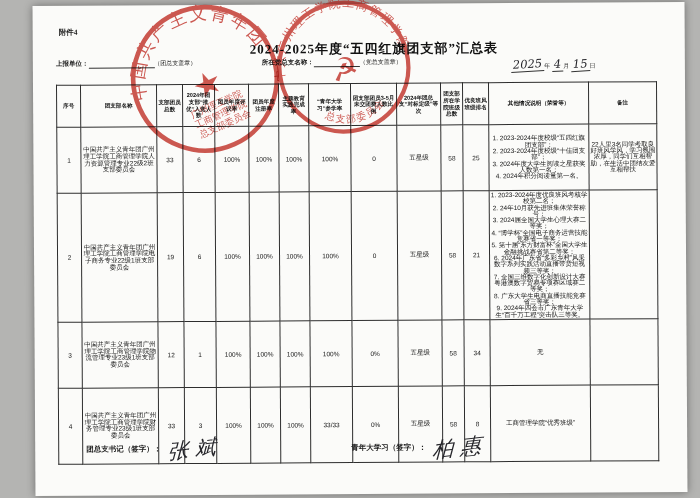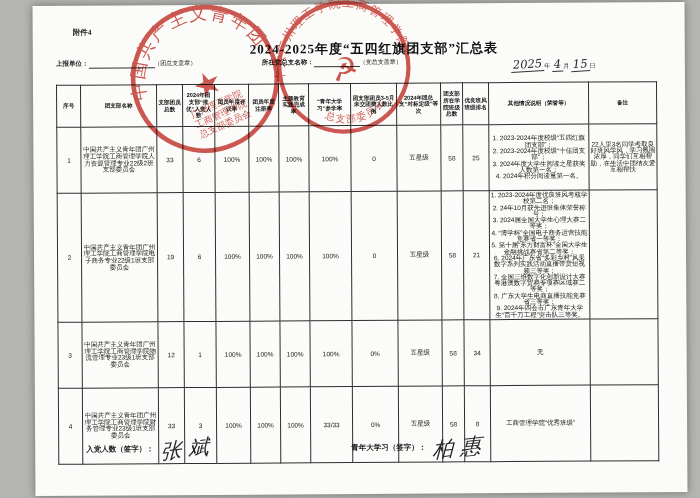--- a/index.html
+++ b/index.html
@@ -3,21 +3,21 @@
 <meta charset="utf-8">
 <style>
   * { margin:0; padding:0; box-sizing:border-box; }
   html,body { width:700px; height:498px; overflow:hidden; }
   body { background:#b4b4b2; font-family:"Liberation Sans", sans-serif; position:relative; }
   .paper {
     position:absolute; left:34px; top:4px; width:652px; height:490px;
     background:#fbfbf9; box-shadow:0 0 8px rgba(0,0,0,.4);
     transform:rotate(-0.35deg);
   }
-  .attachment { position:absolute; left:40px; top:22px; font:bold 7.5px "Liberation Serif", serif; color:#1c1c1c; }
+  .attachment { position:absolute; left:26px; top:22px; font:bold 7.5px "Liberation Serif", serif; color:#1c1c1c; }
   .title {
     position:absolute; left:141px; top:36px; width:400px; text-align:center;
     font:bold 13px "Liberation Serif", serif; letter-spacing:1px; color:#111;
   }
   
   .meta { position:absolute; left:23px; top:54px; width:610px; height:16px; font-size:6.5px; color:#1c1c1c; }
   .meta .grp { position:absolute; top:0; white-space:nowrap; }
   .meta .lbl { font-weight:bold; font-size:6.5px; }
   .meta .note { font-size:6px; }
   .uline { display:inline-block; border-bottom:1px solid #333; height:8px; vertical-align:bottom; }
@@ -217,19 +217,19 @@
         <textPath href="#arcPT" startOffset="50%" text-anchor="middle">中共广州理工学院工商管理学院</textPath>
       </text>
       <text font-size="14" letter-spacing="2" font-family="Liberation Serif, serif">
         <textPath href="#arcPB" startOffset="50%" text-anchor="middle">总支部委员会</textPath>
       </text>
       <text x="100" y="118" font-size="44" text-anchor="middle">☭</text>
     </g>
   </svg>
 
   <div class="sig sig-league">
-    <span>入党人数（签字）：</span><span class="hw-name">张斌</span>
+    <span>团总支书记（签字）：</span><span class="hw-name">张斌</span>
   </div>
   <div class="sig sig-party">
     <span>青年大学习（签字）：</span><span class="hw-name">柏惠</span>
   </div>
 
 </div>
 
 </body></html>

